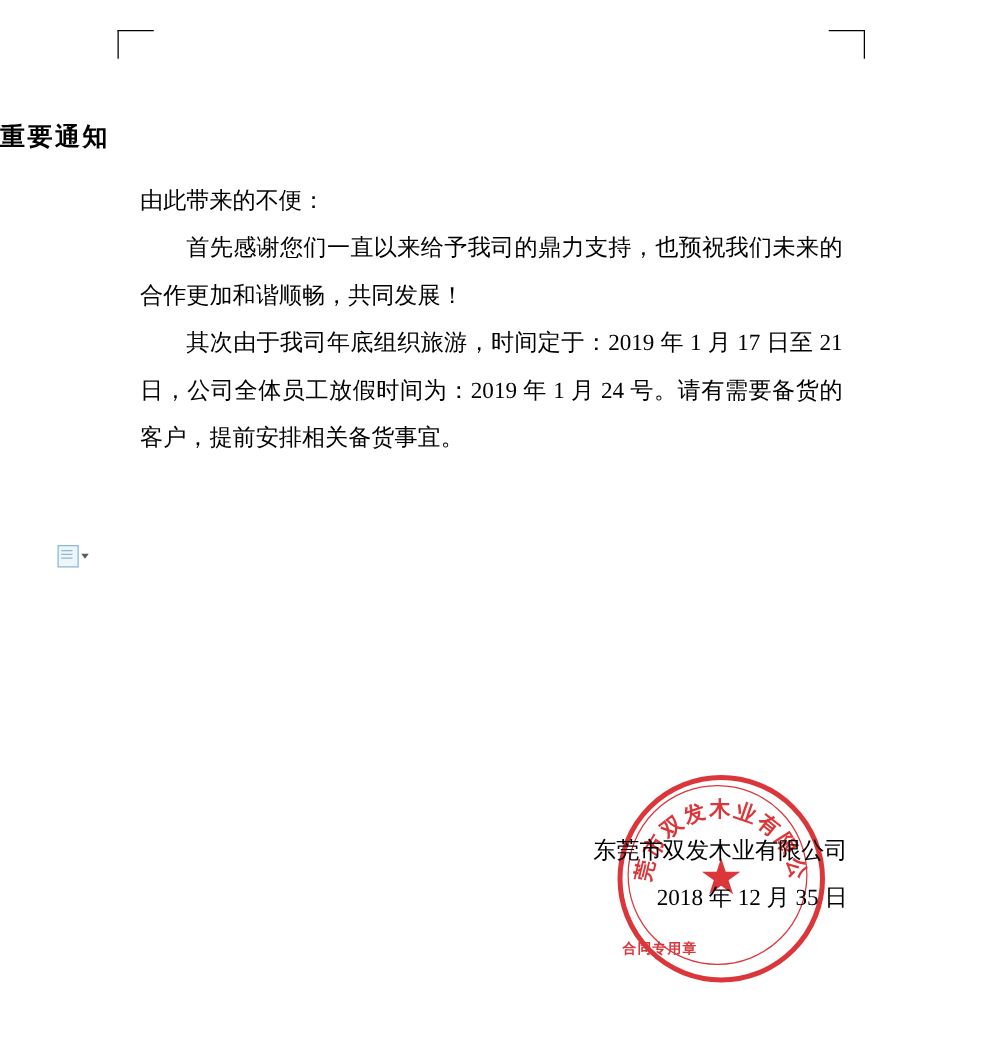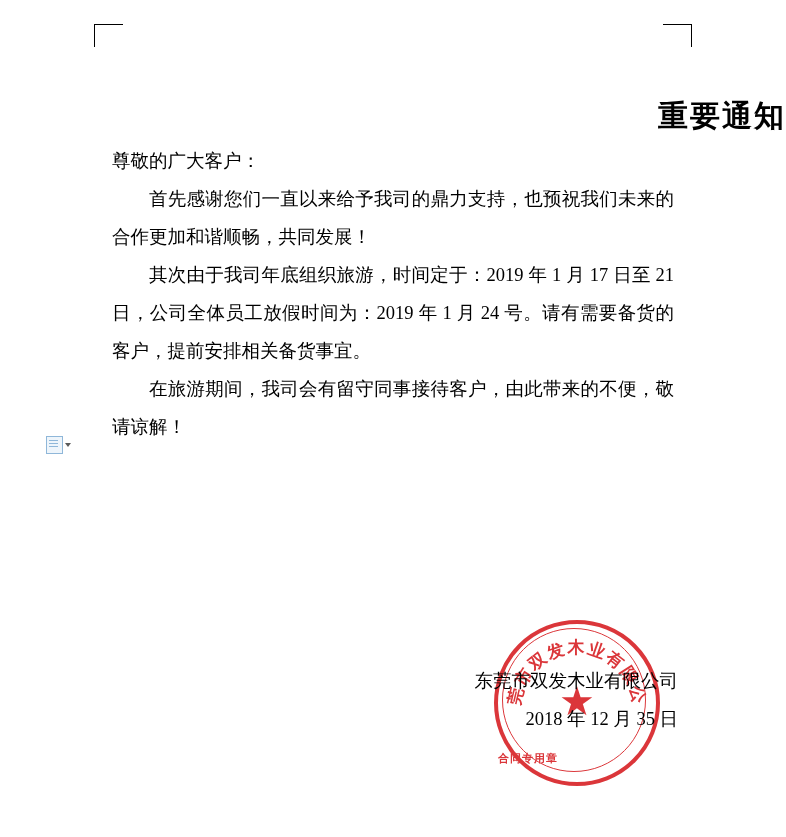--- a/index.html
+++ b/index.html
@@ -40,22 +40,22 @@
     left: 0; top: 0;
     width: 786px;
     height: 837px;
   }
 
   .doc-title {
     position: absolute;
     top: 96px;
     left: 0;
     width: 786px;
-    text-align: right;
-    font-size: 30px;
+    text-align: left;
+    font-size: 20px;
     font-weight: bold;
     letter-spacing: 2px;
     font-family: "Liberation Serif", "DejaVu Serif", serif;
   }
 
   .body-block {
     position: absolute;
     left: 112px;
     top: 142px;
     width: 562px;
@@ -176,24 +176,23 @@
 <body>
 
 <div class="page">
 
   <div class="crop-mark left"></div>
   <div class="crop-mark right"></div>
 
   <div class="doc-title">重要通知</div>
 
   <div class="body-block">
-    <p class="para salutation">尊敬的广大客户：</p>
+    <p class="para salutation">由此带来的不便：</p>
     <p class="para indent">首先感谢您们一直以来给予我司的鼎力支持，也预祝我们未来的合作更加和谐顺畅，共同发展！</p>
     <p class="para indent">其次由于我司年底组织旅游，时间定于：2019 年 1 月 17 日至 21 日，公司全体员工放假时间为：2019 年 1 月 24 号。请有需要备货的客户，提前安排相关备货事宜。</p>
-    <p class="para indent">在旅游期间，我司会有留守同事接待客户，由此带来的不便，敬请谅解！</p>
   </div>
 
   <div class="seal">
     <div class="inner-ring"></div>
     <svg class="arc-text" viewBox="0 0 158 158">
       <defs>
         <path id="sealArc" d="M 22,86 A 57,57 0 0 1 136,86"></path>
       </defs>
       <text>
         <textPath href="#sealArc" startOffset="50%" text-anchor="middle">东莞市双发木业有限公司</textPath>

